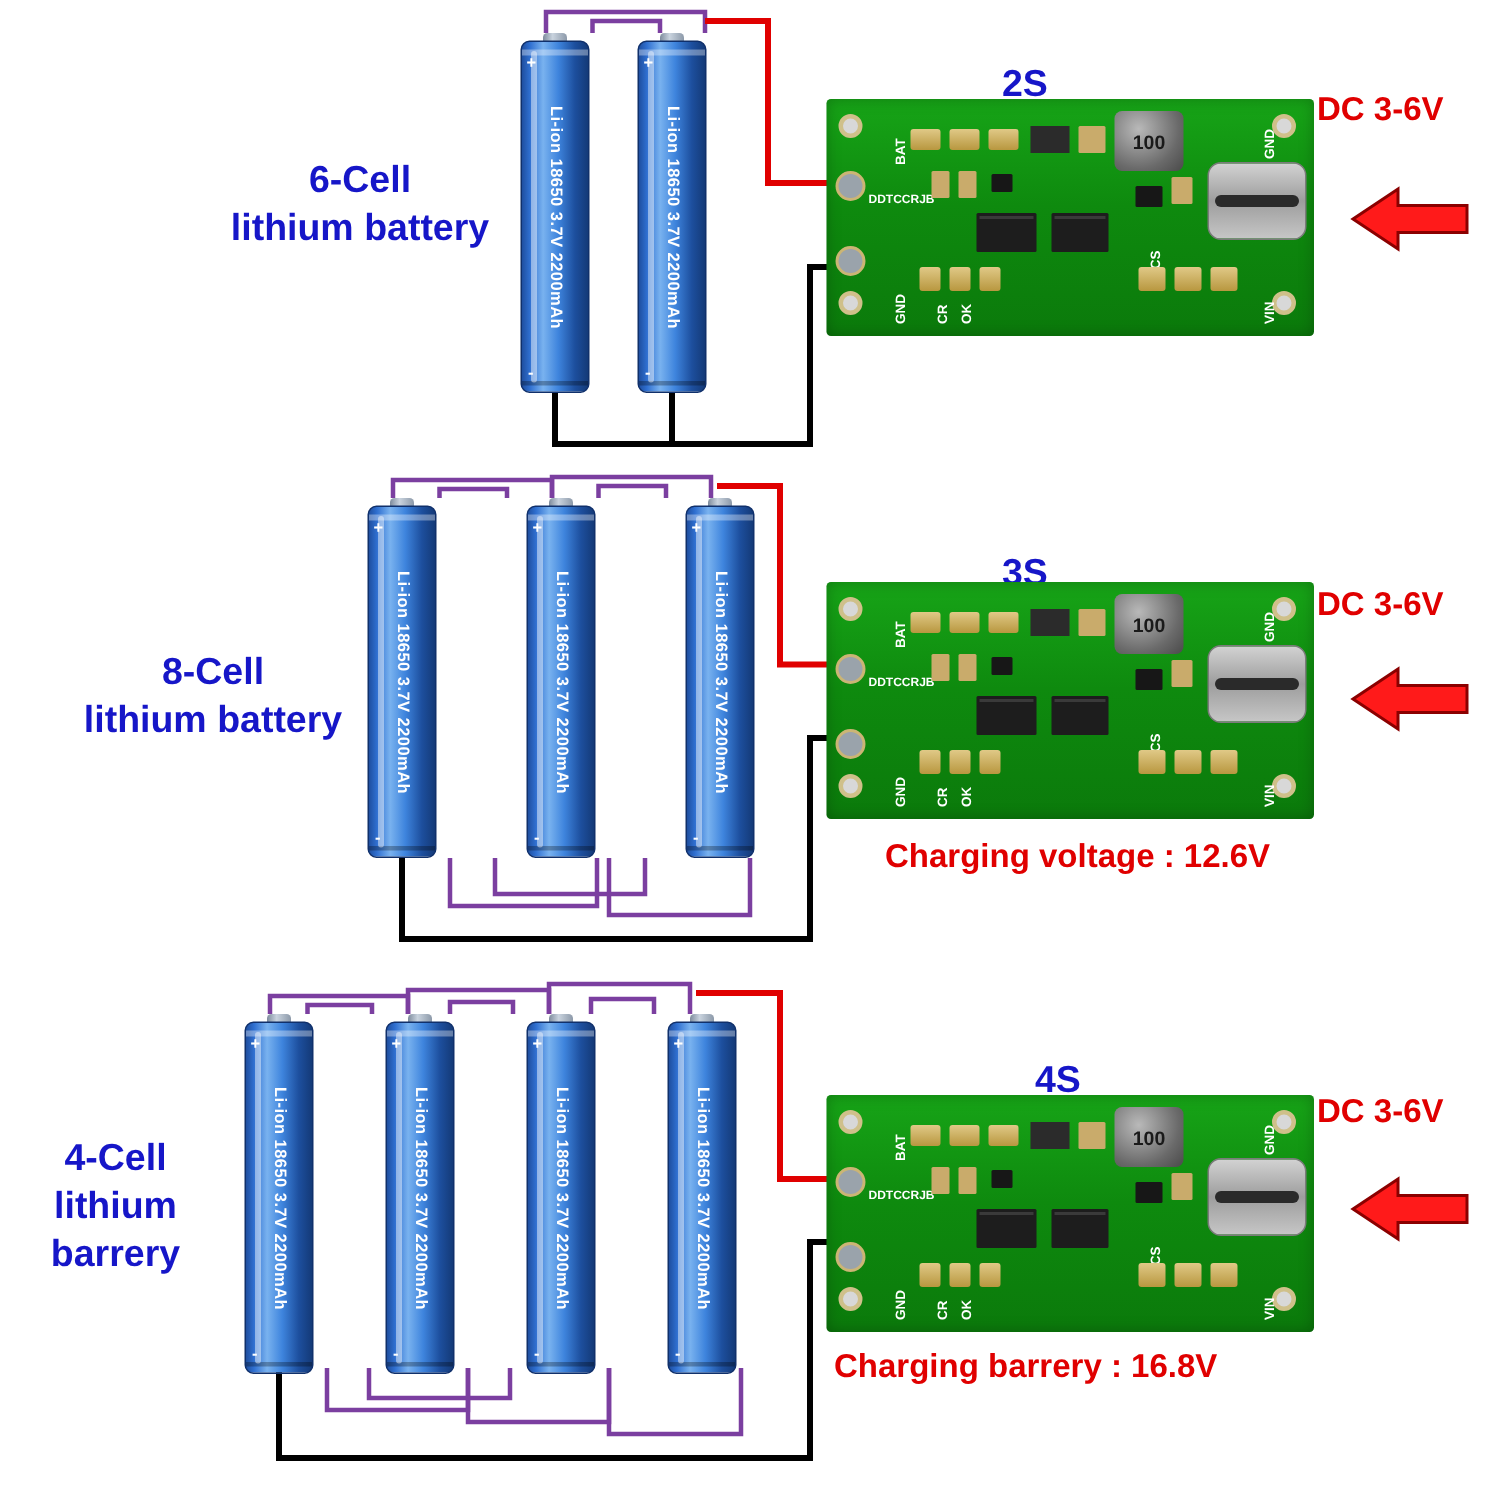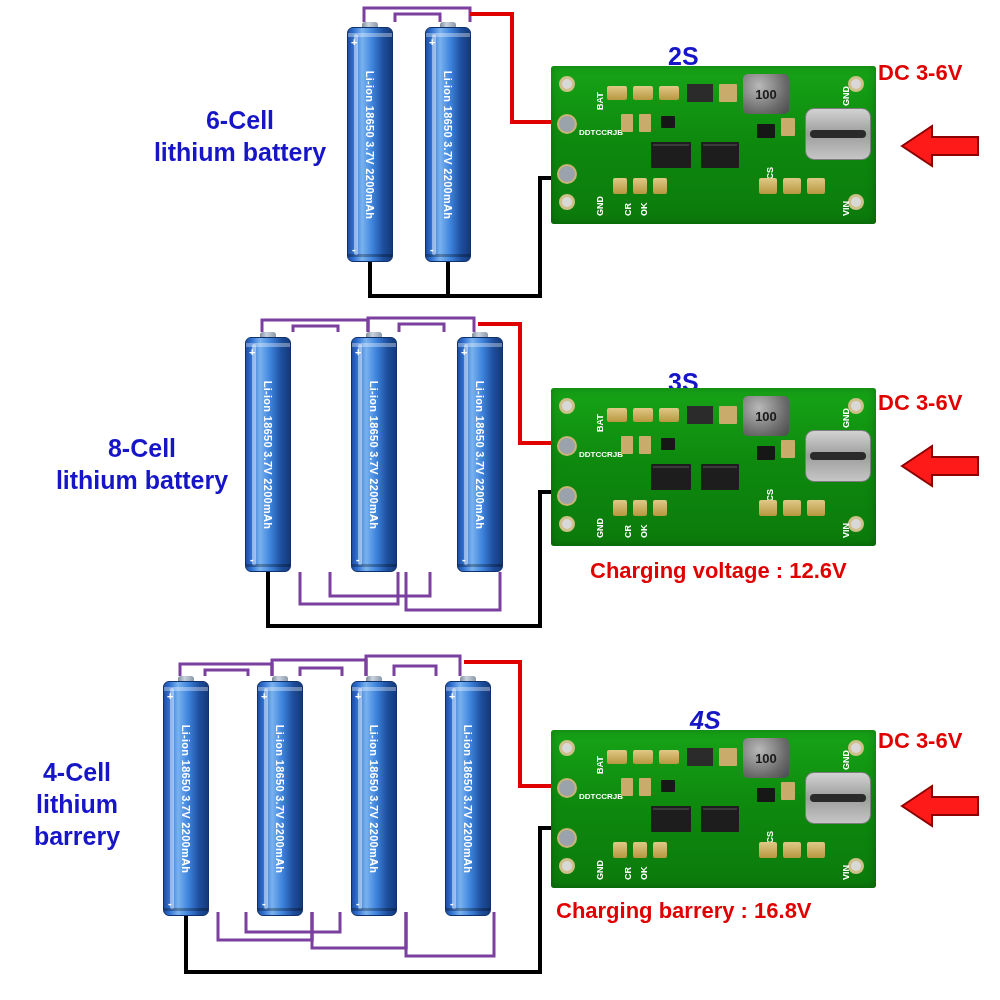--- a/index.html
+++ b/index.html
@@ -307,21 +307,21 @@
     <div class="body" style="height:235px;">
       <div class="topring"></div>
       <div class="botring"></div>
       <div class="shineL"></div>
       <div class="plus">+</div>
       <div class="minus">-</div>
       <div class="txt">Li-ion 18650 3.7V 2200mAh</div>
     </div>
   </div>
 
-  <div class="lbl-2s" style="left:690px;top:706px;font-style:italic;">4S</div>
+  <div class="lbl-2s" style="left:690px;top:706px;">4S</div>
   <div class="pcb" style="left:551px;top:730px;width:325px;height:158px;">
     <div class="hole" style="left:8px;top:10px;width:16px;height:16px;"></div>
     <div class="hole" style="left:8px;top:128px;width:16px;height:16px;"></div>
     <div class="hole" style="left:297px;top:10px;width:16px;height:16px;"></div>
     <div class="hole" style="left:297px;top:128px;width:16px;height:16px;"></div>
 
     <div class="solderpad" style="left:6px;top:48px;width:20px;height:20px;"></div>
     <div class="solderpad" style="left:6px;top:98px;width:20px;height:20px;"></div>
 
     <span class="silk rot" style="left:44px;top:44px;">BAT</span>

